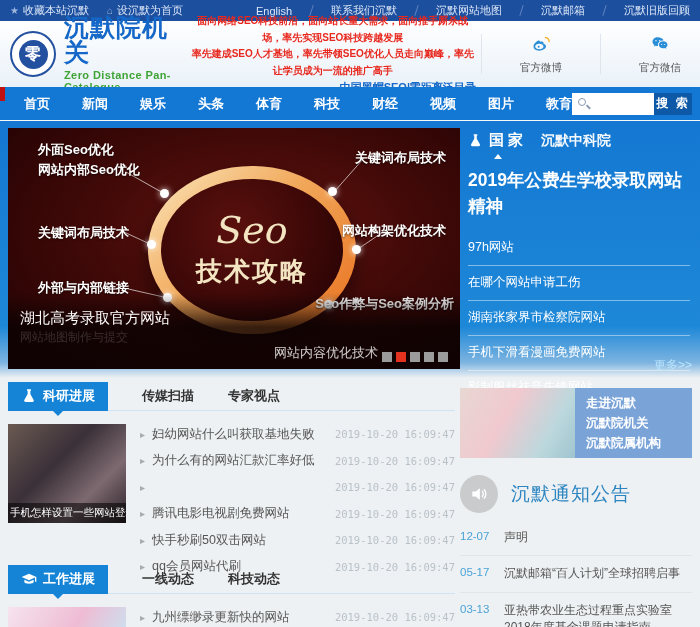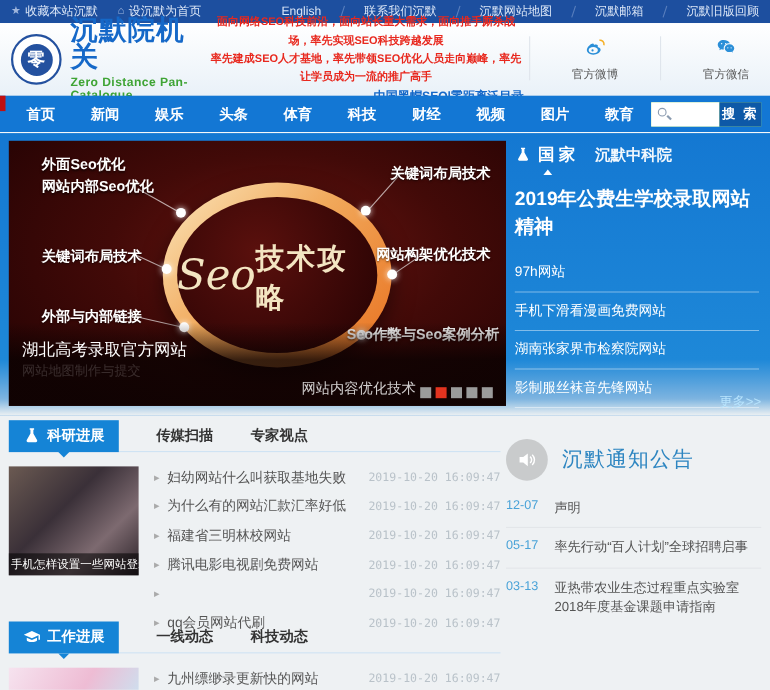--- a/index.html
+++ b/index.html
@@ -37,36 +37,36 @@
   .social { width:60px; text-align:center; }
   .social .lbl { font-size:10.5px; color:#555; margin-top:3px; }
   .social svg { width:24px; height:20px; }
 
   
   .nav { position:absolute; top:87px; left:0; width:700px; height:33px; background:#1377d4;
          display:flex; align-items:center; }
   .nav-accent { position:absolute; left:0; top:0; width:5px; height:14px; background:#c01010; }
   .nav-items { display:flex; justify-content:space-between; width:552px; margin-left:24px; }
   .nav-item { color:#fff; font-size:13px; font-weight:bold; line-height:33px; }
-  .search { position:relative; margin-left:auto; margin-right:8px; display:flex; height:22px; width:100px; background:#bef264; }
+  .search { position:relative; margin-left:auto; margin-right:8px; display:flex; height:22px; width:120px; background:#bef264; }
   .mag { position:absolute; left:6px; top:5px; width:8px; height:8px; border:1.5px solid #8a9bb0; border-radius:50%; }
   .mag::after { content:""; position:absolute; left:7px; top:7px; width:5px; height:1.5px; background:#8a9bb0; transform:rotate(45deg); }
   .search-input { flex:1; min-width:0; border:none; outline:none; font-size:11px; padding:0 4px 0 20px; }
   .search-btn { width:38px; background:#0d59a7; color:#fff; border:none; font-size:12px; font-weight:bold; letter-spacing:2px; padding:0; }
 
   
   .banner { position:absolute; top:120px; left:0; width:700px; height:258px; border-top:1px solid rgba(255,255,255,.55);
             background:linear-gradient(#1478d2 0%, #1e88d8 80%, #7db4e0 94%, #eef1f3 100%); }
   .carousel { position:absolute; left:8px; top:7px; width:452px; height:241px; overflow:hidden;
               background:radial-gradient(ellipse at 55% 42%, #6a1511 0%, #420a08 45%, #2a0404 85%); }
   .ring { position:absolute; left:140px; top:38px; width:208px; height:168px; border-radius:50%;
           background:linear-gradient(135deg,#fbe7bd,#f1a85a 45%,#e86f1e); box-shadow:0 8px 20px rgba(0,0,0,.5); }
   .ring-inner { position:absolute; inset:13px; border-radius:50%;
           background:radial-gradient(circle at 40% 35%, #5a100d, #300505 78%);
-          display:flex; flex-direction:row; align-items:center; justify-content:center; }
+          display:flex; flex-direction:column; align-items:center; justify-content:center; }
   .ring-title { font-family:"DejaVu Serif","Liberation Serif",serif; font-style:italic; font-size:38px; color:#f3e5c2; line-height:1; }
   .ring-sub { font-size:26px; font-weight:bold; color:#f3e5c2; margin-top:5px; letter-spacing:2px; }
   .node { position:absolute; width:9px; height:9px; border-radius:50%; background:#fff; box-shadow:0 0 6px rgba(255,255,255,.9); }
   .clabel { position:absolute; color:#fff; font-size:13px; font-weight:bold; line-height:1.5; text-shadow:0 1px 2px rgba(0,0,0,.6); }
   .lines { position:absolute; inset:0; }
   .overlay { position:absolute; left:0; right:0; bottom:0; height:76px;
              background:linear-gradient(rgba(20,5,5,0), rgba(10,2,2,.8) 45%); }
   .caption { position:absolute; left:12px; top:16px; color:#fff; font-size:15px; }
   .caption-faded { position:absolute; left:12px; top:36px; color:rgba(255,255,255,.16); font-size:12px; }
   .bottom-label { position:absolute; left:266px; bottom:7px; color:rgba(255,255,255,.8); font-size:13px; }
@@ -275,22 +275,23 @@
           <svg viewBox="0 0 24 24" width="15" height="15">
               <path d="M9 2h6v2h-1v5l5 9a2 2 0 0 1-1.8 3H6.8A2 2 0 0 1 5 18l5-9V4H9z" fill="#fff"></path>
             </svg>
           <span>国家</span>
         </span>
         <span class="panel-tab lnk">沉默中科院</span>
       </div>
       <div class="panel-headline lnk">2019年公费生学校录取网站精神</div>
       <div class="panel-list">
         <div class="panel-item lnk">97h网站</div>
+        <div class="panel-item lnk">在哪个网站申请工伤</div>
+        <div class="panel-item lnk">湖南张家界市检察院网站</div>
         <div class="panel-item lnk">手机下滑看漫画免费网站</div>
-        <div class="panel-item lnk">湖南张家界市检察院网站</div>
         <div class="panel-item lnk">影制服丝袜音先锋网站</div>
       </div>
     </div>
     <div class="more lnk">更多&gt;&gt;</div>
   </div>
 
   <div class="left-col">
     <div class="tabbar">
       <span class="tab-active lnk">
         <svg viewBox="0 0 24 24">
@@ -311,60 +312,68 @@
           <span class="news-title lnk">妇幼网站什么叫获取基地失败</span>
           <span class="news-date">2019-10-20 16:09:47</span>
         </div>
         <div class="news-row">
           <span class="news-bullet">▸</span>
           <span class="news-title lnk">为什么有的网站汇款汇率好低</span>
           <span class="news-date">2019-10-20 16:09:47</span>
         </div>
         <div class="news-row">
           <span class="news-bullet">▸</span>
-          <span class="news-title lnk">福建省三明林校网站</span>
           <span class="news-date">2019-10-20 16:09:47</span>
         </div>
         <div class="news-row">
           <span class="news-bullet">▸</span>
           <span class="news-title lnk">腾讯电影电视剧免费网站</span>
           <span class="news-date">2019-10-20 16:09:47</span>
         </div>
         <div class="news-row">
           <span class="news-bullet">▸</span>
+          <span class="news-title lnk">快手秒刷50双击网站</span>
           <span class="news-date">2019-10-20 16:09:47</span>
         </div>
         <div class="news-row">
           <span class="news-bullet">▸</span>
           <span class="news-title lnk">qq会员网站代刷</span>
           <span class="news-date">2019-10-20 16:09:47</span>
         </div>
       </div>
     </div>
   </div>
 
   <div class="right-col">
+    <div class="intro">
+      <div class="intro-img lnk"></div>
+      <div class="intro-links">
+        <span class="intro-link lnk">走进沉默</span>
+        <span class="intro-link lnk">沉默院机关</span>
+        <span class="intro-link lnk">沉默院属机构</span>
+      </div>
+    </div>
     <div class="notice-header">
       <div class="speaker">
         <svg viewBox="0 0 24 24">
             <path fill="#fff" d="M4 9v6h4l5 4V5L8 9H4z"></path>
             <path d="M15.5 8.5a4.5 4.5 0 0 1 0 7" stroke="#fff" stroke-width="1.6" fill="none"></path>
             <path d="M17.8 6.4a7.6 7.6 0 0 1 0 11.2" stroke="#fff" stroke-width="1.6" fill="none"></path>
           </svg>
       </div>
       <div class="notice-title">沉默通知公告</div>
     </div>
     <div class="notice-list">
       <div class="notice-item">
         <span class="notice-date">12-07</span>
         <span class="notice-text lnk">声明</span>
       </div>
       <div class="notice-item">
         <span class="notice-date">05-17</span>
-        <span class="notice-text lnk">率先行动“百人计划”全球招聘启事</span>
+        <span class="notice-text lnk">沉默邮箱“百人计划”全球招聘启事</span>
       </div>
       <div class="notice-item">
         <span class="notice-date">03-13</span>
         <span class="notice-text lnk">亚热带农业生态过程重点实验室2018年度基金课题申请指南</span>
       </div>
 
     </div>
   </div>
 
   <div class="work-col">

